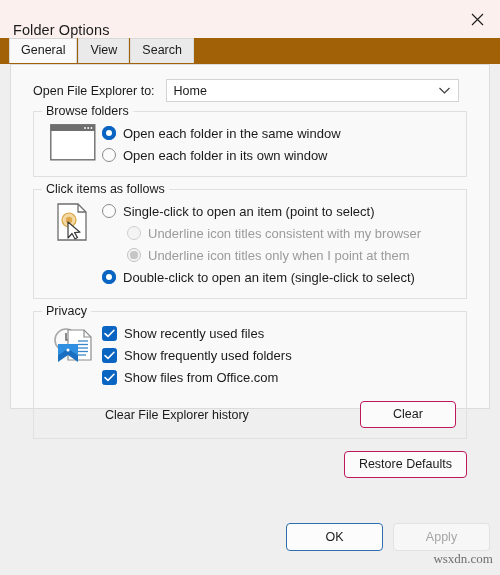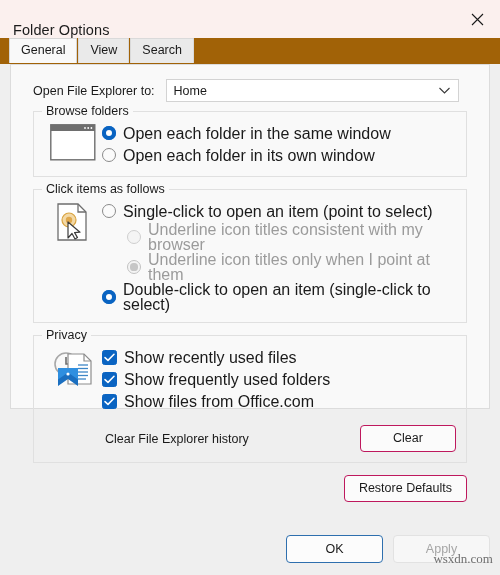--- a/index.html
+++ b/index.html
@@ -130,21 +130,21 @@
   .group-opts { flex: 1; padding-top: 2px; }
 
   
   .opt {
     display: flex;
     align-items: center;
     min-height: 22px;
     cursor: pointer;
   }
   .opt.indent { padding-left: 25px; }
-  .opt .txt { font-size: 16px; margin-left: 7px; line-height: 15px; }
+  .opt .txt { font-size: 13px; margin-left: 7px; line-height: 15px; }
   .opt.disabled { cursor: default; }
   .opt.disabled .txt { color: #9b9b9b; }
 
   .radio {
     width: 14px; height: 14px;
     border-radius: 50%;
     border: 1.4px solid #8a8a8a;
     background: #fbfbfb;
     box-sizing: border-box;
     flex: 0 0 14px;
@@ -224,21 +224,21 @@
 
   .restore-row {
     display: flex;
     justify-content: flex-end;
     margin: 0 10px 0 10px;
   }
 
   
   .footer {
     position: absolute;
-    left: 0; right: 0; bottom: 0;
+    left: 0; right: 0; bottom: 12px;
     height: 53px;
     display: flex;
     align-items: center;
     justify-content: flex-end;
     padding-right: 10px;
     gap: 10px;
     box-sizing: border-box;
   }
 
   .watermark {

